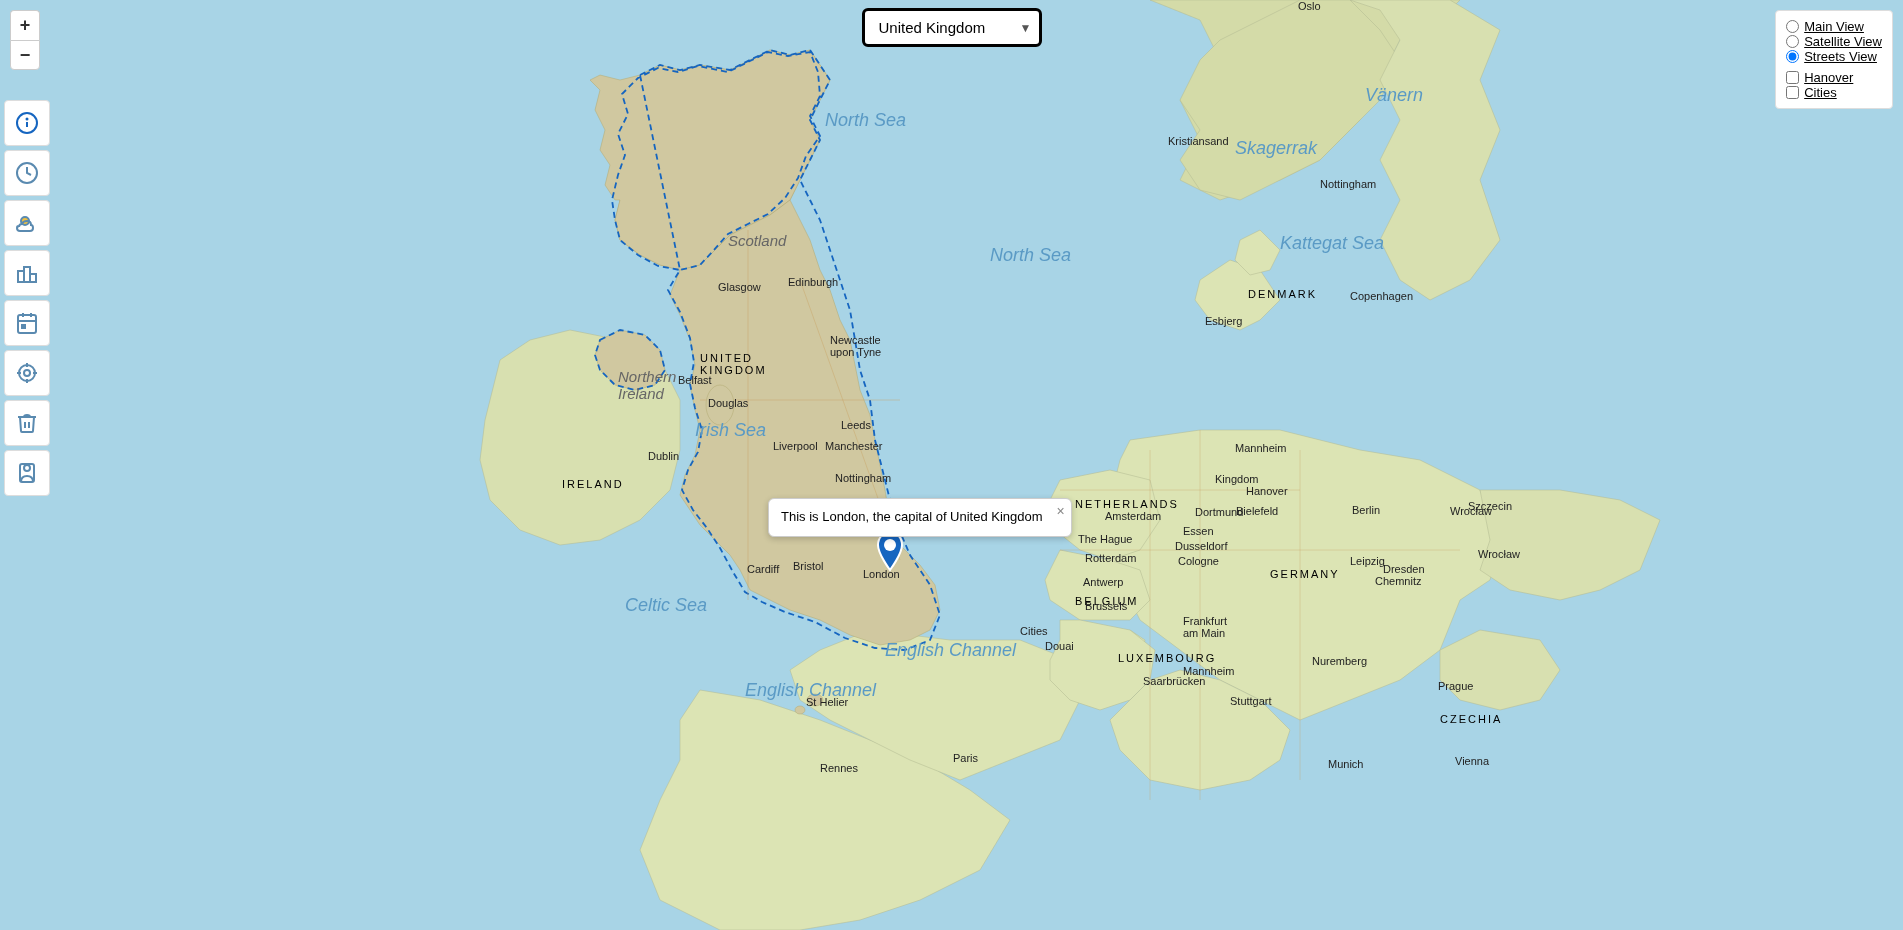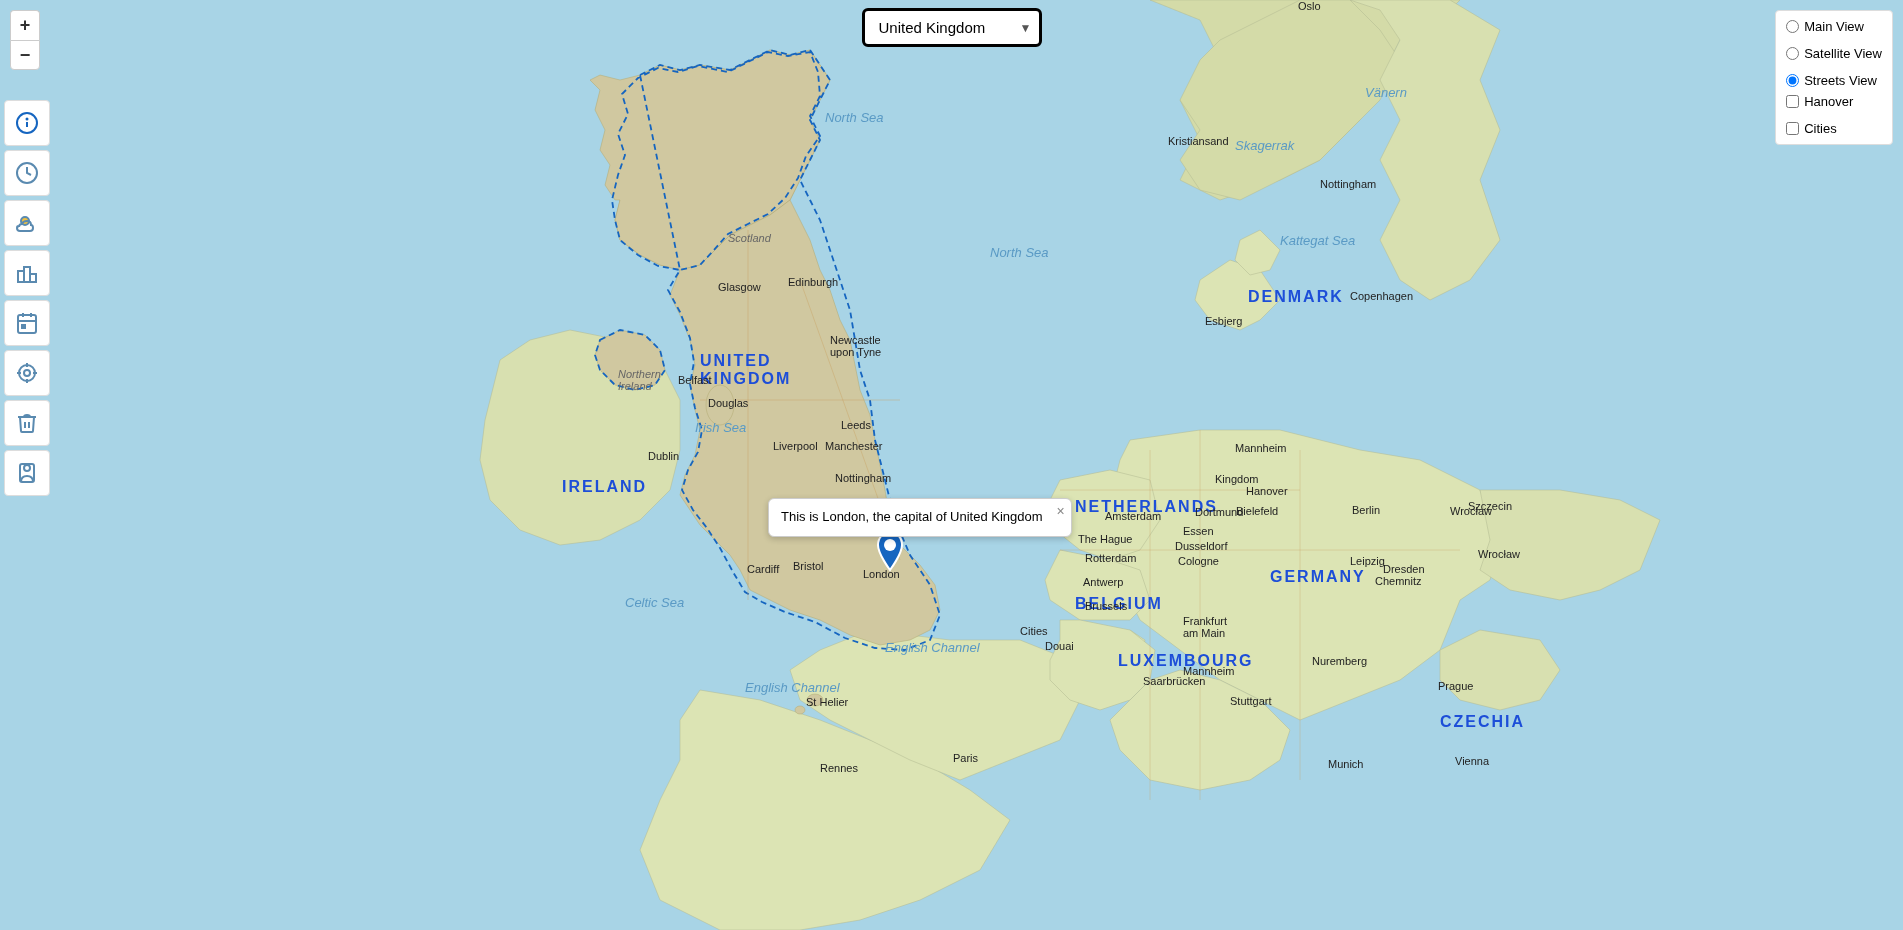--- a/index.html
+++ b/index.html
@@ -106,22 +106,23 @@
       z-index: 100;
       background: white;
       border: 1px solid #ddd;
       border-radius: 4px;
       padding: 8px 10px;
       font-size: 13px;
     }
     .radio-group, .checkbox-group {
       display: flex;
       flex-direction: column;
-      gap: 12px;
+      gap: 0;
       margin-bottom: 6px;
+      text-decoration: underline;
     }
     .radio-item, .checkbox-item {
       display: flex;
       align-items: center;
       gap: 5px;
       cursor: pointer;
     }
     .checkbox-group { margin-bottom: 0; margin-top: 2px; }
 
     
@@ -160,36 +161,36 @@
       position: absolute;
       font-size: 11px;
       color: #444;
       pointer-events: none;
       white-space: nowrap;
       z-index: 50;
     }
     .map-label.sea {
       color: #5a9ac5;
       font-style: italic;
-      font-size: 13px;
+      font-size: 18px;
     }
     .map-label.country {
-      color: #1d4ed8;
-      font-size: 16px;
-      font-weight: bold;
+      color: #000000;
+      font-size: 11px;
+      font-weight: normal;
       letter-spacing: 2px;
       text-transform: uppercase;
     }
     .map-label.city {
       color: #222;
       font-size: 11px;
     }
     .map-label.region {
       color: #666;
-      font-size: 11px;
+      font-size: 15px;
       font-style: italic;
     }
   </style>
 </head>
 <body>
 
 <div id="map-container">
   <svg id="map-svg" viewBox="0 0 1903 930" xmlns="http://www.w3.org/2000/svg">
 
     <rect width="1903" height="930" fill="#a8d4e6"></rect>

